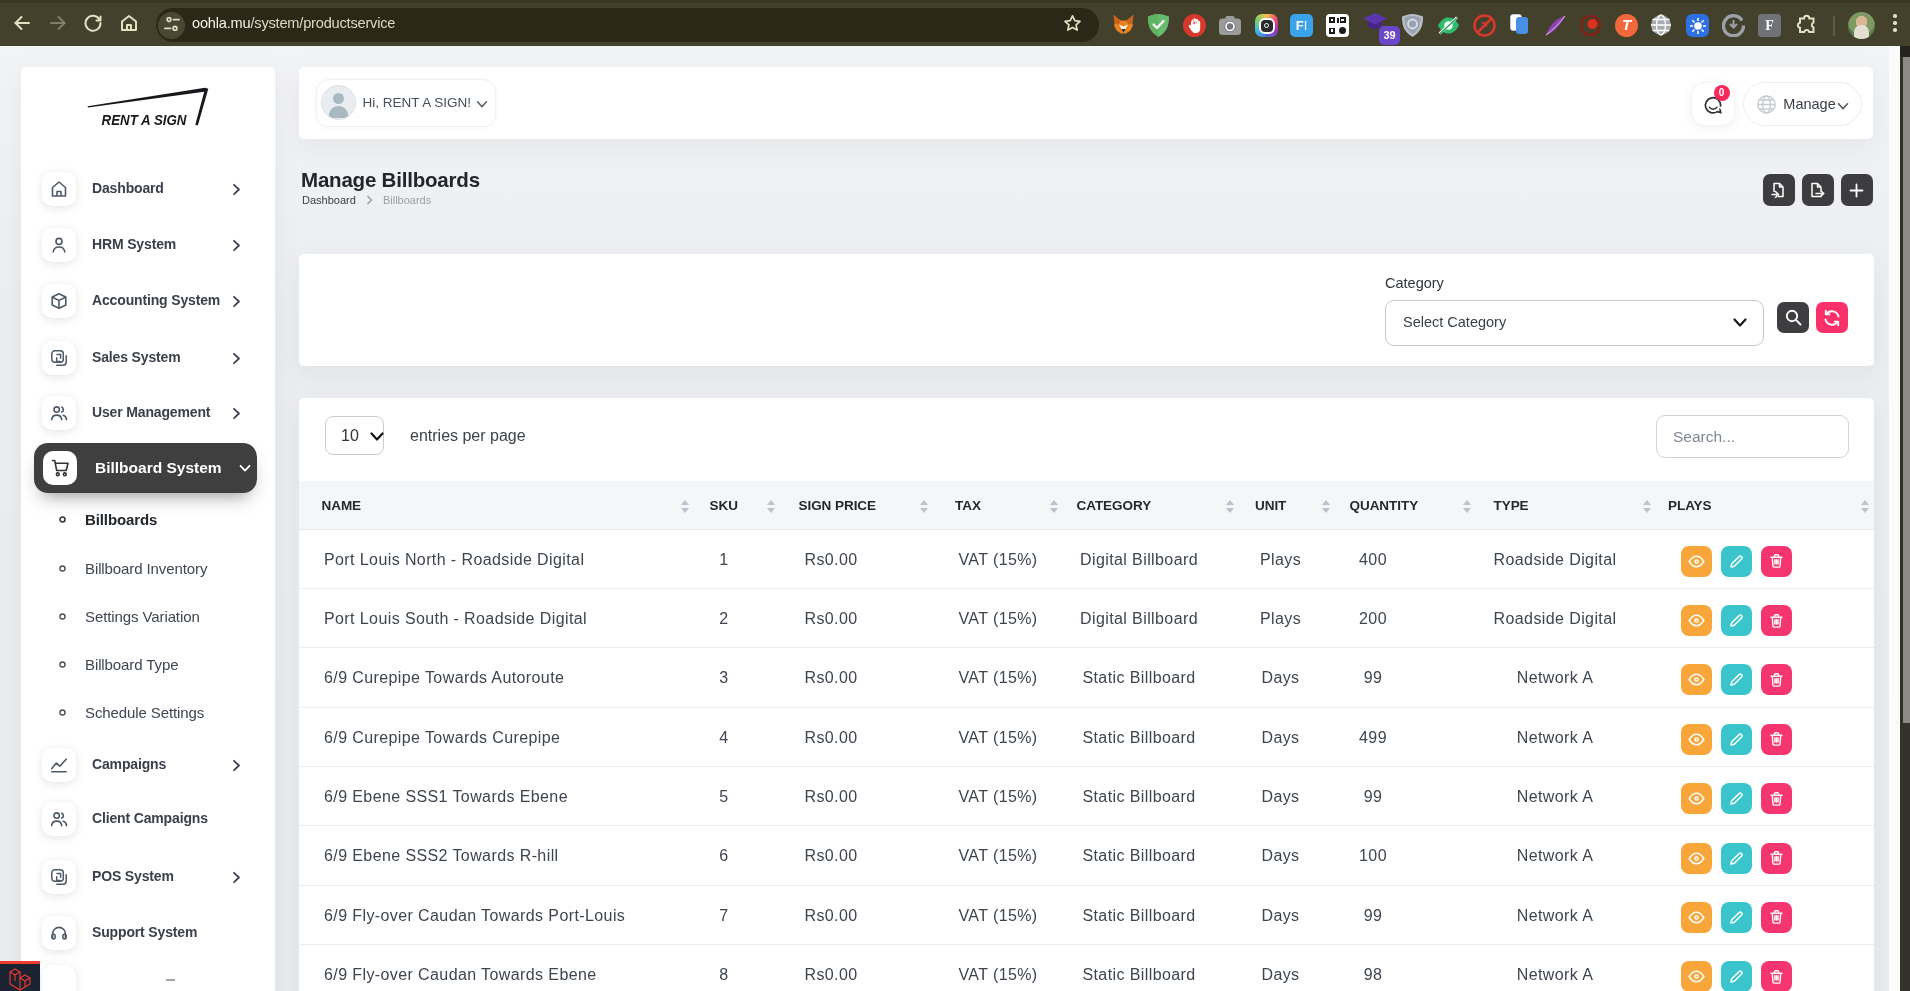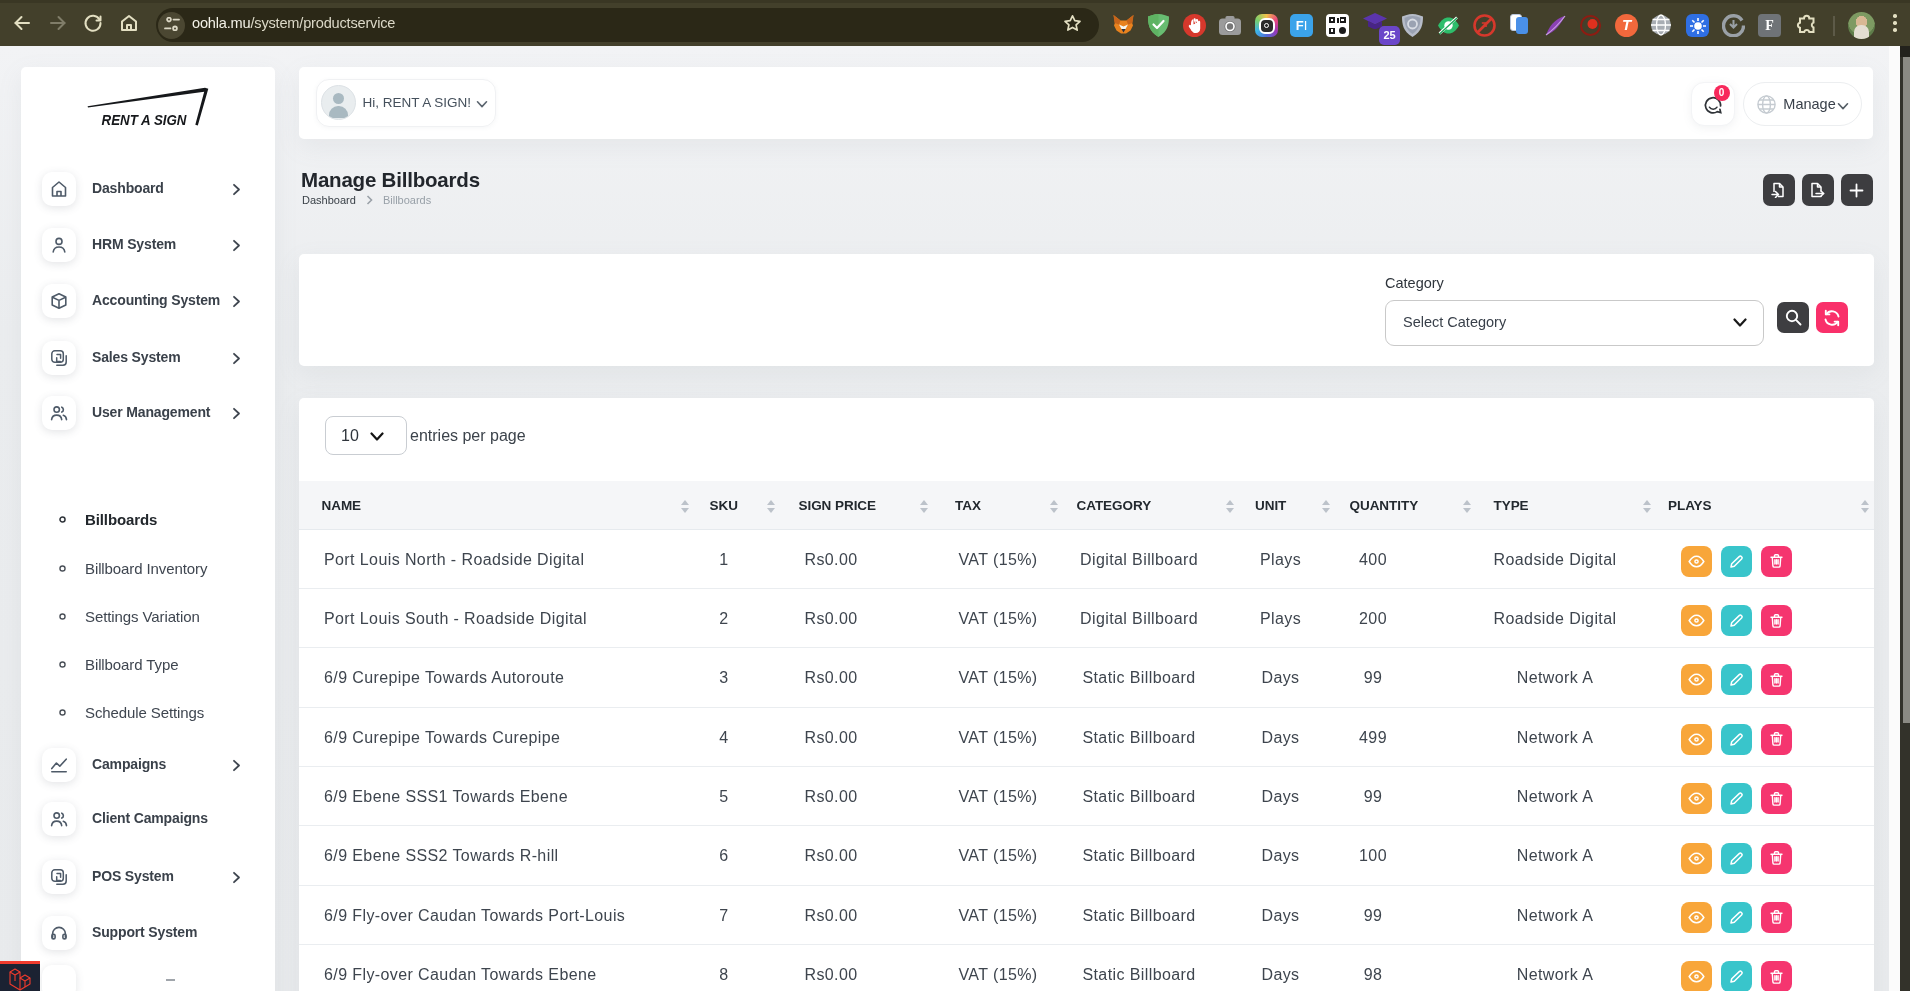--- a/index.html
+++ b/index.html
@@ -108,20 +108,33 @@
           <circle cx="6.7" cy="5.6" r="2.7"></circle>
           <path d="M1.6 15.6c.3-2.9 2.3-4.5 5.1-4.5 2.7 0 4.7 1.6 5 4.5"></path>
           <path d="M11.8 3.2a2.7 2.7 0 0 1 0 4.9M13.3 11.3c1.9.5 3 1.9 3.2 4.3"></path>
         </svg>
       </div>
     <div class="mlabel" style="top:337.1px">User Management</div>
     <svg class="mchev" style="top:340.1px" width="9" height="13" viewBox="0 0 9 13" fill="none" stroke="#3f4650" stroke-width="1.8" stroke-linecap="round" stroke-linejoin="round">
         <path d="M2 1.8l5 4.7-5 4.7"></path>
       </svg>
 
+    <div class="abs" style="left:13px; top:375.6px; width:223px; height:50px; background:#3f3f3f; border-radius:14px; box-shadow:0 10px 18px -8px rgba(30,30,30,0.5);">
+      <div class="abs" style="left:9px; top:8px; width:34px; height:34px; background:#fff; border-radius:10px; display:flex; align-items:center; justify-content:center;">
+        <svg width="19" height="18" viewBox="0 0 19 18" fill="none" stroke="#2e3338" stroke-width="1.6" stroke-linecap="round" stroke-linejoin="round">
+            <path d="M1.5 1.5h2.2l2 10h9.5l1.8-7.2H5"></path>
+            <circle cx="6.8" cy="15.3" r="1.4"></circle>
+            <circle cx="13.8" cy="15.3" r="1.4"></circle>
+          </svg>
+      </div>
+      <span class="abs" style="left:61px; top:16px; font-size:15.5px; font-weight:700; color:#fff; white-space:nowrap;">Billboard System</span>
+      <svg class="abs" style="left:205px; top:21px" width="12" height="9" viewBox="0 0 12 9" fill="none" stroke="#fff" stroke-width="1.8" stroke-linecap="round" stroke-linejoin="round">
+          <path d="M1.5 1.8 6 6.6l4.5-4.8"></path>
+        </svg>
+    </div>
 
     <svg class="bullet" style="top:449.2px" width="8" height="8" viewBox="0 0 8 8" fill="none">
         <circle cx="4" cy="4" r="2.9" stroke="#2f343a" stroke-width="1.7"></circle>
       </svg>
     <span class="subtxt" style="top:444.2px; font-weight:700; color:#22272c;">Billboards</span>
     <svg class="bullet" style="top:498.2px" width="8" height="8" viewBox="0 0 8 8" fill="none">
         <circle cx="4" cy="4" r="2.9" stroke="#4a5058" stroke-width="1.6"></circle>
       </svg>
     <span class="subtxt" style="top:493.2px;">Billboard Inventory</span>
     <svg class="bullet" style="top:546.1px" width="8" height="8" viewBox="0 0 8 8" fill="none">
@@ -262,27 +275,30 @@
       <svg class="abs" style="left:7px; top:7px" width="18" height="18" viewBox="0 0 18 18" fill="none" stroke="#fff" stroke-width="1.9" stroke-linecap="round" stroke-linejoin="round">
           <path d="M15.5 7.5A6.8 6.8 0 0 0 3.3 5.2"></path>
           <path d="M2.8 1.8v3.6h3.6"></path>
           <path d="M2.5 10.5a6.8 6.8 0 0 0 12.2 2.3"></path>
           <path d="M15.2 16.2v-3.6h-3.6"></path>
         </svg>
     </div>
   </div>
 
   <div class="card" id="tcard">
-    <div class="abs" style="left:26px; top:17.7px; width:82px; height:39.8px; border:1.4px solid #c9cdd2; border-radius:8px;">
+    <div class="abs" style="left:26px; top:17.7px; width:59px; height:39.8px; border:1.4px solid #c9cdd2; border-radius:8px;">
       <span class="abs" style="left:15px; top:10px; font-size:16px; color:#2f353c;">10</span>
       <svg class="abs" style="left:44px; top:15.5px" width="14" height="10" viewBox="0 0 14 10" fill="none" stroke="#141414" stroke-width="2.2" stroke-linecap="round" stroke-linejoin="round">
           <path d="M1.5 1.5 7 7.5l5.5-6"></path>
         </svg>
     </div>
     <span class="abs" style="left:111px; top:28.6px; font-size:16px; color:#3c434b;">entries per page</span>
+    <div class="abs" style="left:1357px; top:17.2px; width:193px; height:43.3px; border:1.3px solid #ced4da; border-radius:9px;">
+      <span class="abs" style="left:16px; top:12px; font-size:15.5px; color:#7e8893;">Search...</span>
+    </div>
     <div class="abs" style="left:0; top:82.5px; width:1575px; height:49px; background:#f5f6f8; border-bottom:1px solid #e6eaee;"></div>
   <div class="th" style="left:22.5px">NAME</div>
   <div class="th" style="left:410.5px">SKU</div>
   <div class="th" style="left:499.5px">SIGN PRICE</div>
   <div class="th" style="left:656px">TAX</div>
   <div class="th" style="left:777.5px">CATEGORY</div>
   <div class="th" style="left:956px">UNIT</div>
   <div class="th" style="left:1050.5px">QUANTITY</div>
   <div class="th" style="left:1194.5px">TYPE</div>
   <div class="th" style="left:1369px">PLAYS</div>
@@ -601,21 +617,21 @@
         <div class="abs" style="left:15.3px;top:4.8px;width:2.4px;height:2.4px;background:#fff"></div>
     <div class="abs" style="left:3px;top:13.5px;width:6px;height:6px;background:#1a1a1a"></div>
         <div class="abs" style="left:4.8px;top:15.3px;width:2.4px;height:2.4px;background:#fff"></div>
     <div class="abs" style="left:12.5px;top:12.5px;width:7.5px;height:7.5px;border-radius:50%;background:#1a1a1a"></div>
     <div class="abs" style="left:11px;top:3.5px;width:1.8px;height:5px;background:#1a1a1a"></div>
   </div>
   <svg class="abs" style="left:1363px;top:13px" width="24" height="16" viewBox="0 0 24 16">
         <polygon points="12,0 24,5.5 12,11.5 0,5.5" fill="#5b35ad"></polygon>
         <polygon points="5,8 12,11.5 19,8 19,13.5 12,16.5 5,13.5" fill="#482488"></polygon>
       </svg>
-  <div class="abs" style="left:1379px;top:26px;width:21px;height:19px;border-radius:5px;background:#6b46c9;color:#fff;font-size:11px;font-weight:700;text-align:center;line-height:19px;">25</div>
+  <div class="abs" style="left:1379px;top:26px;width:21px;height:19px;border-radius:5px;background:#6b46c9;color:#fff;font-size:11px;font-weight:700;text-align:center;line-height:19px;">39</div>
   <svg class="abs" style="left:1402px;top:14px" width="21" height="23" viewBox="0 0 21 23">
         <path d="M10.5 0C6 0 3 1.5 0 2.5 0 10 1 17.5 10.5 23 20 17.5 21 10 21 2.5 18 1.5 15 0 10.5 0z" fill="#b6bcc8"></path>
         <path d="M10.5 2C7 2 5 3 2.5 3.8 2.6 9.5 3.5 15.5 10.5 20 17.5 15.5 18.4 9.5 18.5 3.8 16 3 14 2 10.5 2z" fill="#9aa2b2"></path>
         <circle cx="10.5" cy="10" r="4.5" fill="none" stroke="#d8dce4" stroke-width="1.8"></circle>
       </svg>
   <svg class="abs" style="left:1437px;top:16px" width="23" height="19" viewBox="0 0 23 19">
         <path d="M1 9.5C4 4 7.5 1.5 11.5 1.5S19 4 22 9.5c-3 5.5-6.5 8-10.5 8S4 15 1 9.5z" fill="#2ebd6b"></path>
         <circle cx="11.5" cy="9.5" r="4.2" fill="#fff"></circle>
         <path d="M2.5 17.5 20 1.5" stroke="#fff" stroke-width="2.6"></path>
         <path d="M2.5 18 20 2" stroke="#1ea558" stroke-width="1.4"></path>

